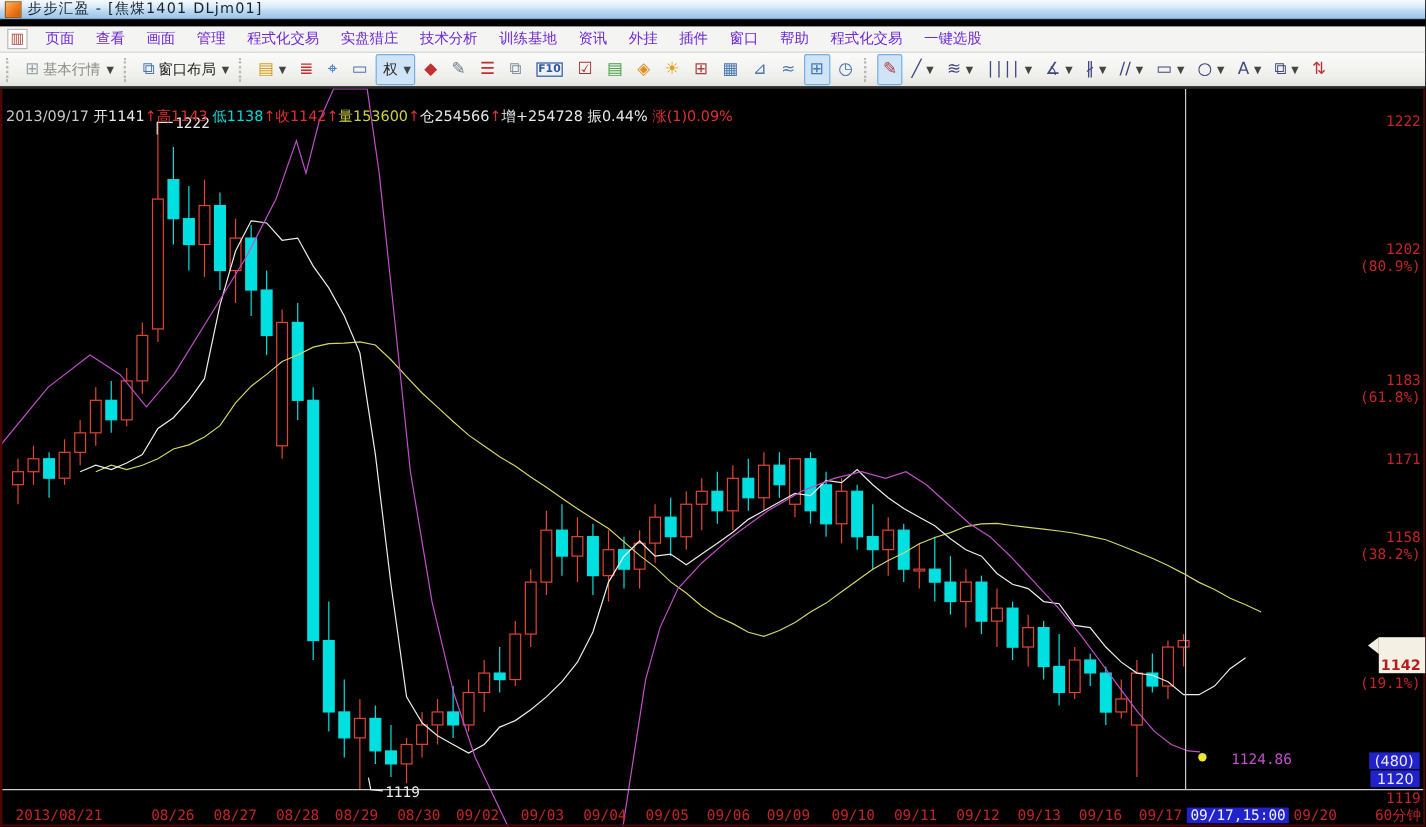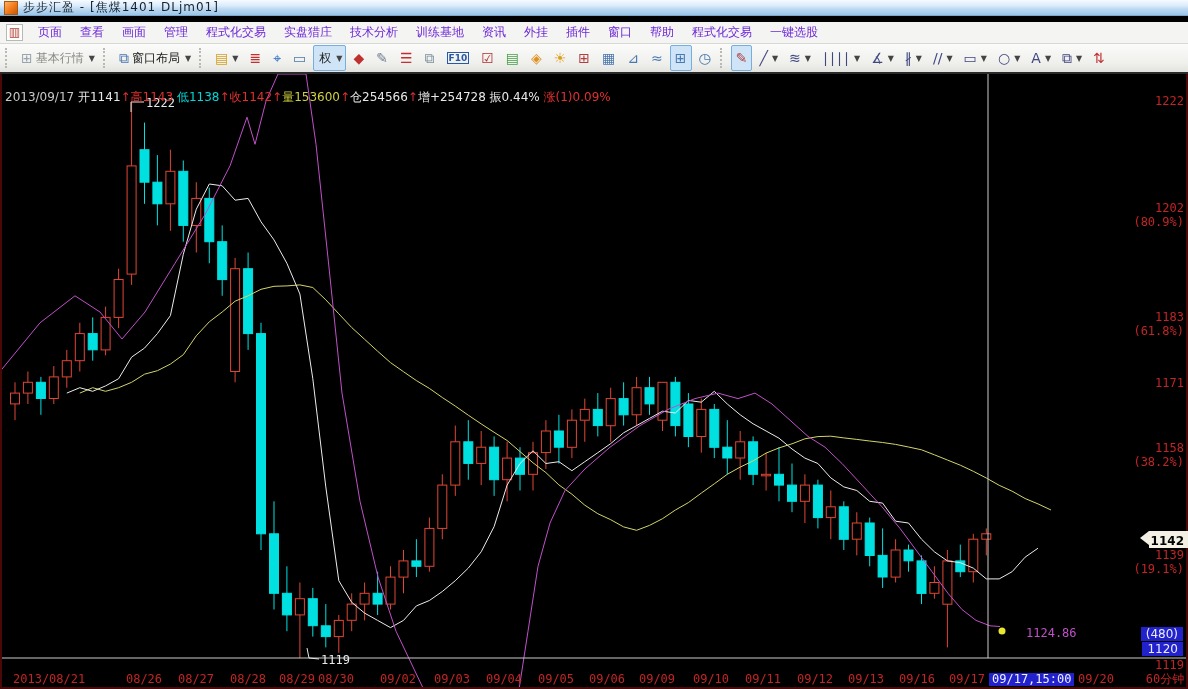--- a/index.html
+++ b/index.html
@@ -31,22 +31,22 @@
   .tb-arrow{font-size:8px;color:#444;margin-left:3px;}
   
   #plot{position:absolute;left:0;top:0;z-index:1;}
   .frame{position:absolute;left:0;top:74px;width:1188px;height:615px;box-sizing:border-box;
     border-left:2px solid #4a0808;border-right:2px solid #4a0808;border-bottom:2px solid #4a0808;z-index:2;pointer-events:none;}
   .infoline{position:absolute;left:5px;z-index:5;font-size:12px;line-height:14px;white-space:nowrap;
     font-family:"DejaVu Sans","Liberation Sans",sans-serif;}
   #info1{top:76px;} #info2{top:90px;}
   .ax-label{position:absolute;z-index:5;font-size:12px;line-height:13px;color:#c22525;right:4px;text-align:right;
     font-family:"DejaVu Sans Mono","DejaVu Sans",monospace;}
-  .ax-tag{position:absolute;z-index:6;right:0;background:#f4f0e4;color:#000000;font-size:12px;line-height:14px;
-    padding:3px 4px 0 2px;font-weight:bold;}
+  .ax-tag{position:absolute;z-index:6;right:0;background:#f4f0e4;color:#b91c1c;font-size:12px;line-height:14px;
+    padding:16px 4px 0 2px;font-weight:bold;}
   .ax-tag:before{content:"";position:absolute;left:-9px;top:0;border-right:9px solid #f4f0e4;
     border-top:7px solid transparent;border-bottom:7px solid transparent;}
   .ax-blue{position:absolute;z-index:6;right:5px;background:#2222cc;color:#eaeaff;font-size:12px;line-height:14px;
     padding:0 5px;text-align:center;}
   .date-label{position:absolute;z-index:5;top:673px;font-size:12px;line-height:13px;color:#c22525;
     transform:translateX(-50%);font-family:"DejaVu Sans Mono","DejaVu Sans",monospace;white-space:nowrap;}
   .date-label.left{transform:none;}
   .date-label.hl{background:#2222cc;color:#f0f0ff;transform:none;padding:0 3px;}
   .dmp-label{position:absolute;z-index:5;font-size:12px;color:#c050c8;font-family:"DejaVu Sans Mono","DejaVu Sans",monospace;}
 </style>
@@ -238,21 +238,21 @@
       <div class="ax-blue" style="top: 627px;">(480)</div>
       <div class="ax-blue" style="top: 642px;">1120</div>
       <div class="ax-label" style="top: 659px;">1119</div>
     </div>
   <div id="dateAxis">
       <div class="date-label left" style="left: 13px;">2013/08/21</div>
       <div class="date-label" style="left: 144px;">08/26</div>
       <div class="date-label" style="left: 196px;">08/27</div>
       <div class="date-label" style="left: 248px;">08/28</div>
       <div class="date-label" style="left: 297px;">08/29</div>
-      <div class="date-label" style="left: 336px; text-align: center;">08/30</div>
+      <div class="date-label" style="left: 349px; text-align: center;">08/30</div>
       <div class="date-label" style="left: 398px; text-align: center;">09/02</div>
       <div class="date-label" style="left: 452px;">09/03</div>
       <div class="date-label" style="left: 504px;">09/04</div>
       <div class="date-label" style="left: 556px;">09/05</div>
       <div class="date-label" style="left: 607px;">09/06</div>
       <div class="date-label" style="left: 657px;">09/09</div>
       <div class="date-label" style="left: 711px;">09/10</div>
       <div class="date-label" style="left: 763px;">09/11</div>
       <div class="date-label" style="left: 815px;">09/12</div>
       <div class="date-label" style="left: 866px;">09/13</div>

